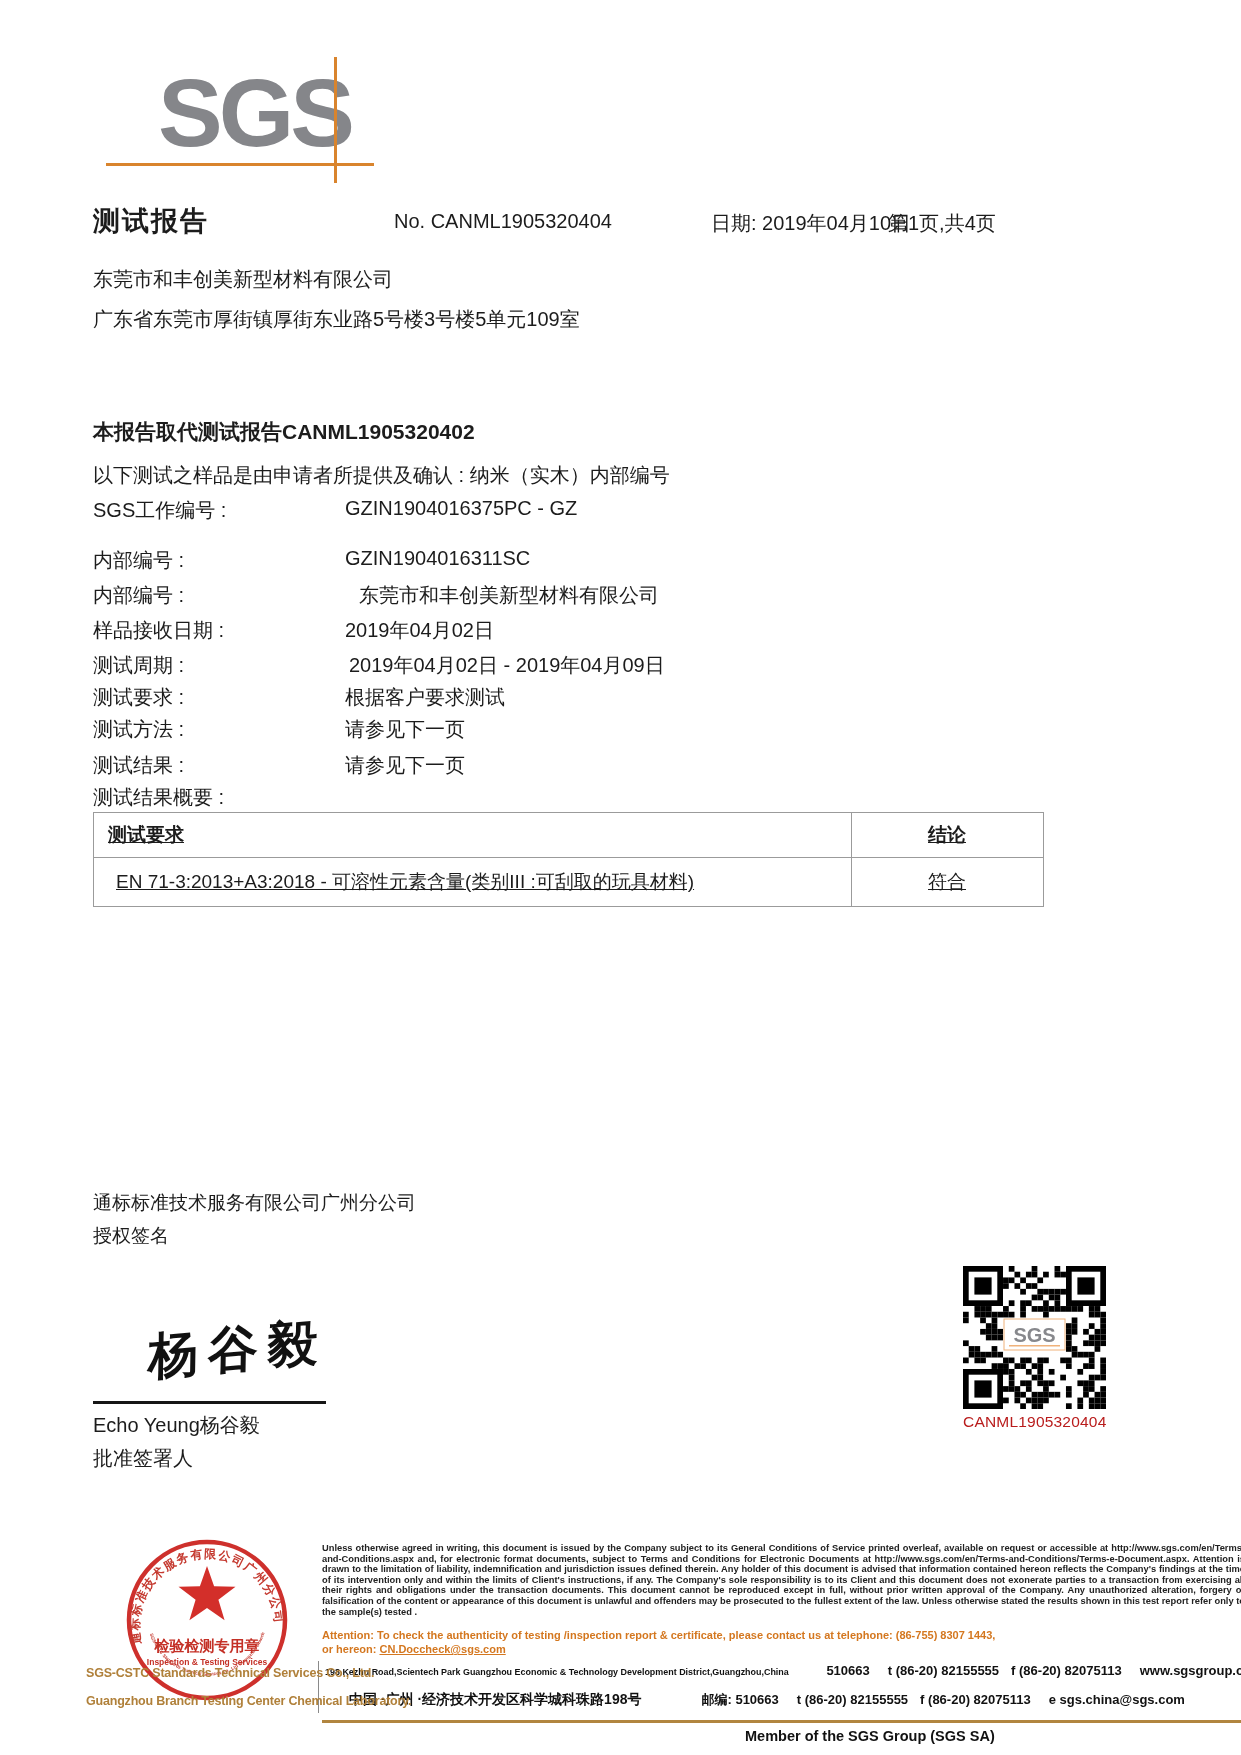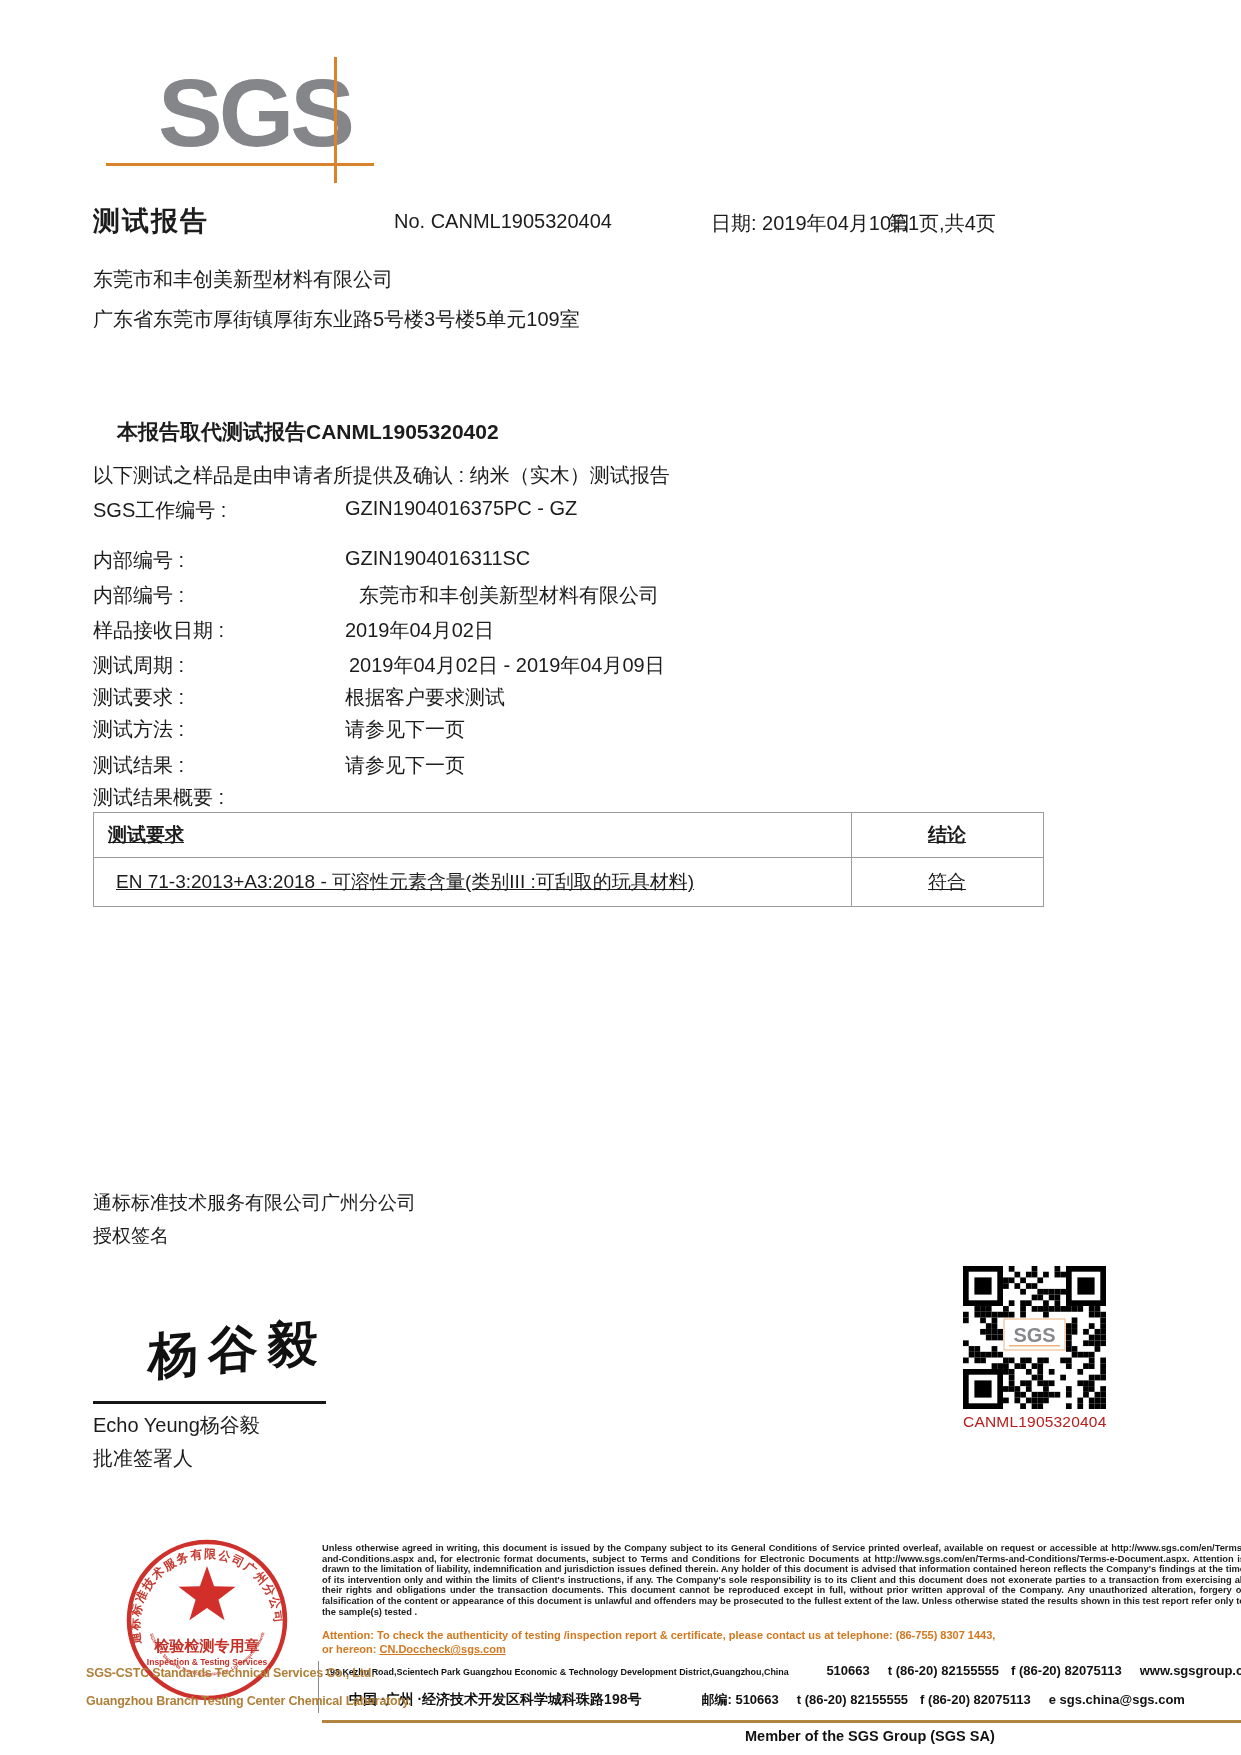--- a/index.html
+++ b/index.html
@@ -8,21 +8,21 @@
   .abs{position:absolute;}
   
   .logo-text{font-weight:bold;font-size:97px;line-height:1;color:#85868a;letter-spacing:-4px;}
   .logo-hline{background:#d9842d;height:3px;}
   .logo-vline{background:#d9842d;width:3px;}
   
   .doc-title{font-size:27px;font-weight:bold;letter-spacing:2px;}
   .hdr-text{font-size:20px;}
   
   .body-text{font-size:20px;}
-  .bold-line{font-size:21px;font-weight:bold;margin-left:24px;}
+  .bold-line{font-size:21px;font-weight:bold;}
   .frow{left:93px;display:flex;font-size:20px;}
   .flabel{width:252px;flex:0 0 252px;}
   
   .sum-table{left:93px;top:812px;width:932px;border:1px solid #9b9b9b;border-collapse:collapse;table-layout:fixed;text-decoration:underline;}
   .sum-table td,.sum-table th{border:1px solid #9b9b9b;font-size:19px;vertical-align:middle;}
   .sum-table th{font-weight:bold;text-align:left;height:42px;padding-left:14px;}
   .sum-table th.col-concl{text-align:center;padding-left:0;}
   .sum-table td{height:46px;padding-left:22px;}
   .sum-table td.col-concl{text-align:center;padding-left:0;}
   .col-req{width:742px;}
@@ -60,21 +60,21 @@
 
   <div class="abs doc-title" style="left:93px;top:203px">测试报告</div>
   <div class="abs hdr-text" style="left:394px;top:210px">No. CANML1905320404</div>
   <div class="abs hdr-text" style="left:711px;top:210px">日期: 2019年04月10日</div>
   <div class="abs hdr-text" style="left:888px;top:210px">第1页,共4页</div>
 
   <div class="abs body-text" style="left:93px;top:266px">东莞市和丰创美新型材料有限公司</div>
   <div class="abs body-text" style="left:93px;top:306px">广东省东莞市厚街镇厚街东业路5号楼3号楼5单元109室</div>
 
   <div class="abs bold-line" style="left:93px;top:418px">本报告取代测试报告CANML1905320402</div>
-  <div class="abs body-text" style="left:93px;top:462px">以下测试之样品是由申请者所提供及确认 : 纳米（实木）测试报告</div>
+  <div class="abs body-text" style="left:93px;top:462px">以下测试之样品是由申请者所提供及确认 : 纳米（实木）内部编号</div>
 
   <div class="abs frow" style="top:497px">
     <span class="flabel">SGS工作编号 :</span>
     <span>GZIN1904016375PC - GZ</span>
   </div>
   <div class="abs frow" style="top:547px">
     <span class="flabel">内部编号 :</span>
     <span>GZIN1904016311SC</span>
   </div>
   <div class="abs frow" style="top:582px">

